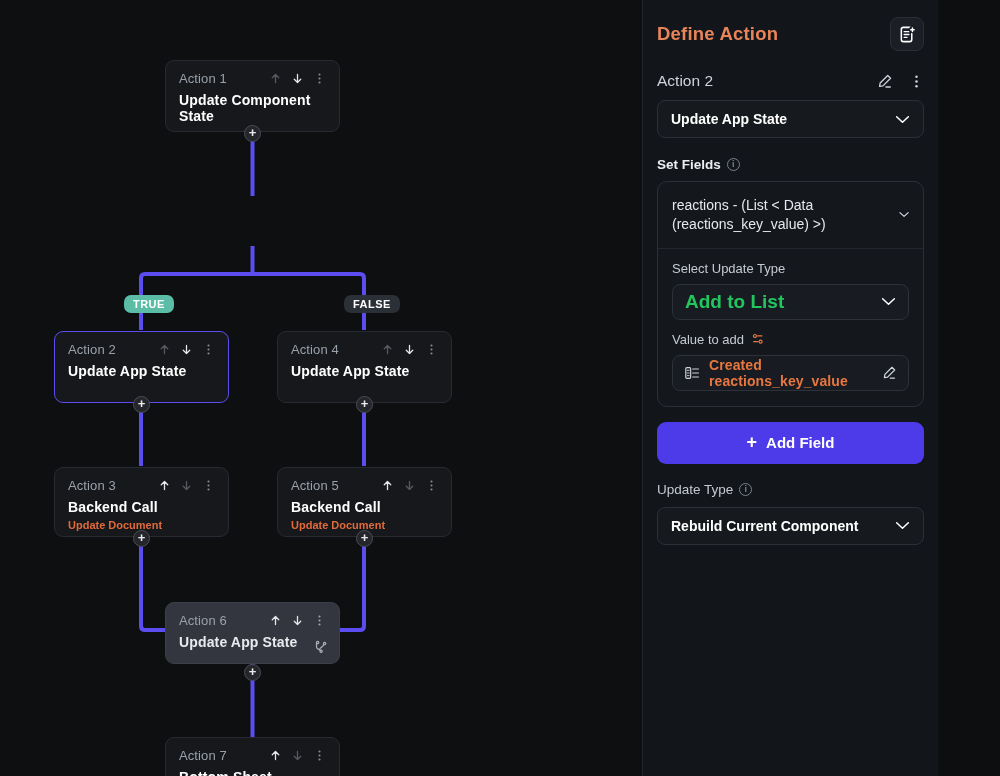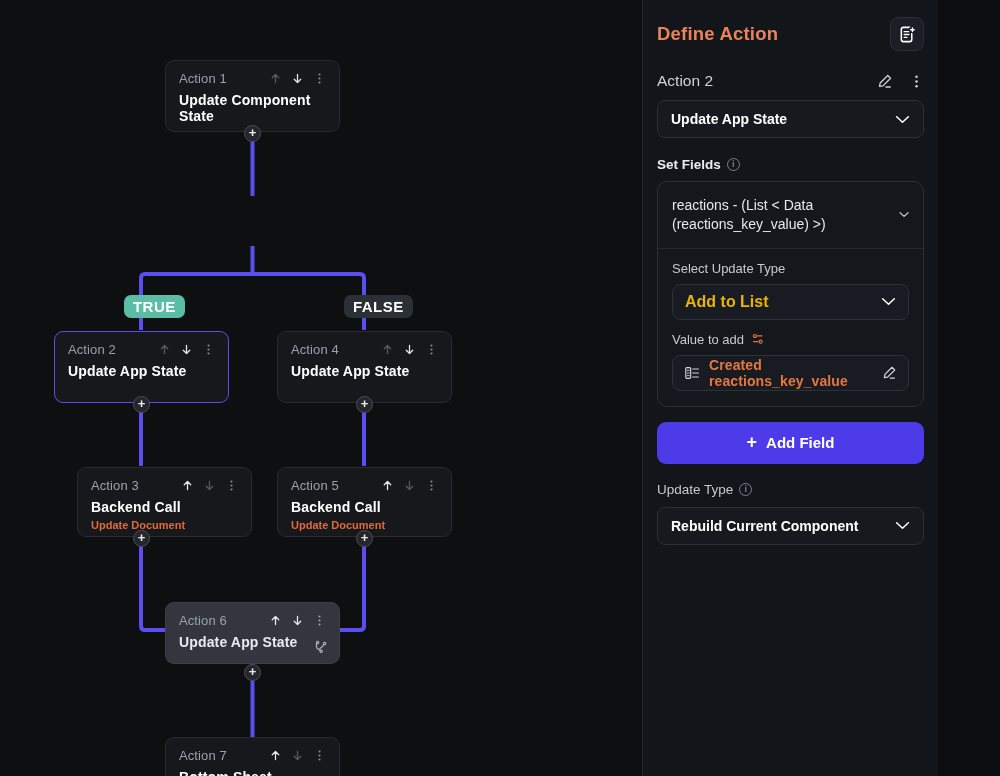--- a/index.html
+++ b/index.html
@@ -53,21 +53,21 @@
     display: flex; align-items: center; justify-content: center;
     color: #e8e9ec; font-size: 13px; line-height: 1; font-weight: bold;
     z-index: 5;
   }
   .plus span { position: relative; top: -1px; }
 
   
   .badge {
     position: absolute; z-index: 4;
     padding: 3px 9px; border-radius: 7px;
-    font-size: 15px; font-weight: bold; letter-spacing: .45px; color: #ffffff;
+    font-size: 11px; font-weight: bold; letter-spacing: .45px; color: #ffffff;
   }
   .badge.t { background: #5bbda6; }
   .badge.f { background: #2b2f36; }
 
   
   .panel {
     position: relative;
     width: 296px; height: 776px;
     background: #121519;
     border-left: 1px solid #22262c;
@@ -125,21 +125,21 @@
   .card-body { padding: 12px 14px 15px 14px; }
   .sub-label { font-size: 13px; color: #c6cad1; }
   .sub-label.row { display: flex; align-items: center; gap: 7px; }
 
   .inner-select {
     margin-top: 8px; height: 36px; border-radius: 8px;
     background: #181c22; border: 1px solid #2d323a;
     display: flex; align-items: center; justify-content: space-between;
     padding: 0 12px;
   }
-  .inner-select .val { font-size: 16px; font-weight: bold; color: #eab308; }
+  .inner-select .val { font-size: 19px; font-weight: bold; color: #22c55e; }
 
   .value-row {
     margin-top: 8px; height: 36px; border-radius: 8px;
     background: #181c22; border: 1px solid #2d323a;
     display: flex; align-items: center; gap: 9px;
     padding: 0 11px;
   }
   .value-row .vtxt {
     flex: 1; font-size: 14px; font-weight: bold; color: #e8773f;
     letter-spacing: .1px;
@@ -247,21 +247,21 @@
               <circle cx="8" cy="13" r="1.3" fill="#cfd3da"></circle>
             </svg>
         </div>
       </div>
       <div class="node-title">Update App State</div>
     </div>
     <div class="plus" style="left:356px; top:396px;">
       <span>+</span>
     </div>
 
-    <div class="node" style="left:54px; top:467px; width:175px; height:70px;margin-left:23px;">
+    <div class="node" style="left:54px; top:467px; width:175px; height:70px;">
       <div class="node-head">
         <div class="node-label">Action 3</div>
         <div class="node-acts">
           <svg class="ic" viewBox="0 0 16 16">
               <path d="M8 13V3M8 3L4 7M8 3l4 4" stroke="#e6e8ec" stroke-width="1.6" fill="none" stroke-linecap="round"></path>
             </svg>
           <svg class="ic dim" viewBox="0 0 16 16">
               <path d="M8 3v10M8 13l-4-4M8 13l4-4" stroke="#cfd3da" stroke-width="1.6" fill="none" stroke-linecap="round"></path>
             </svg>
           <svg class="ic mid" viewBox="0 0 16 16">

